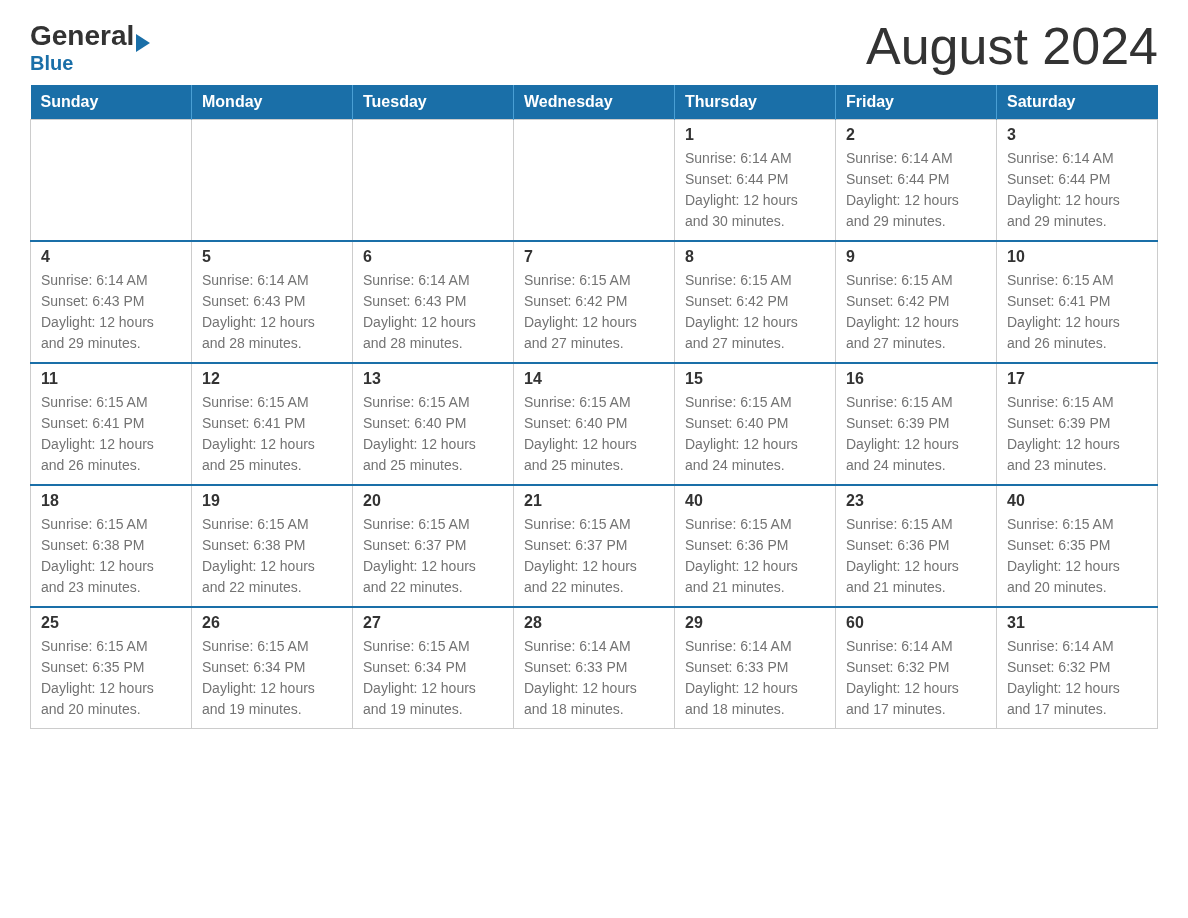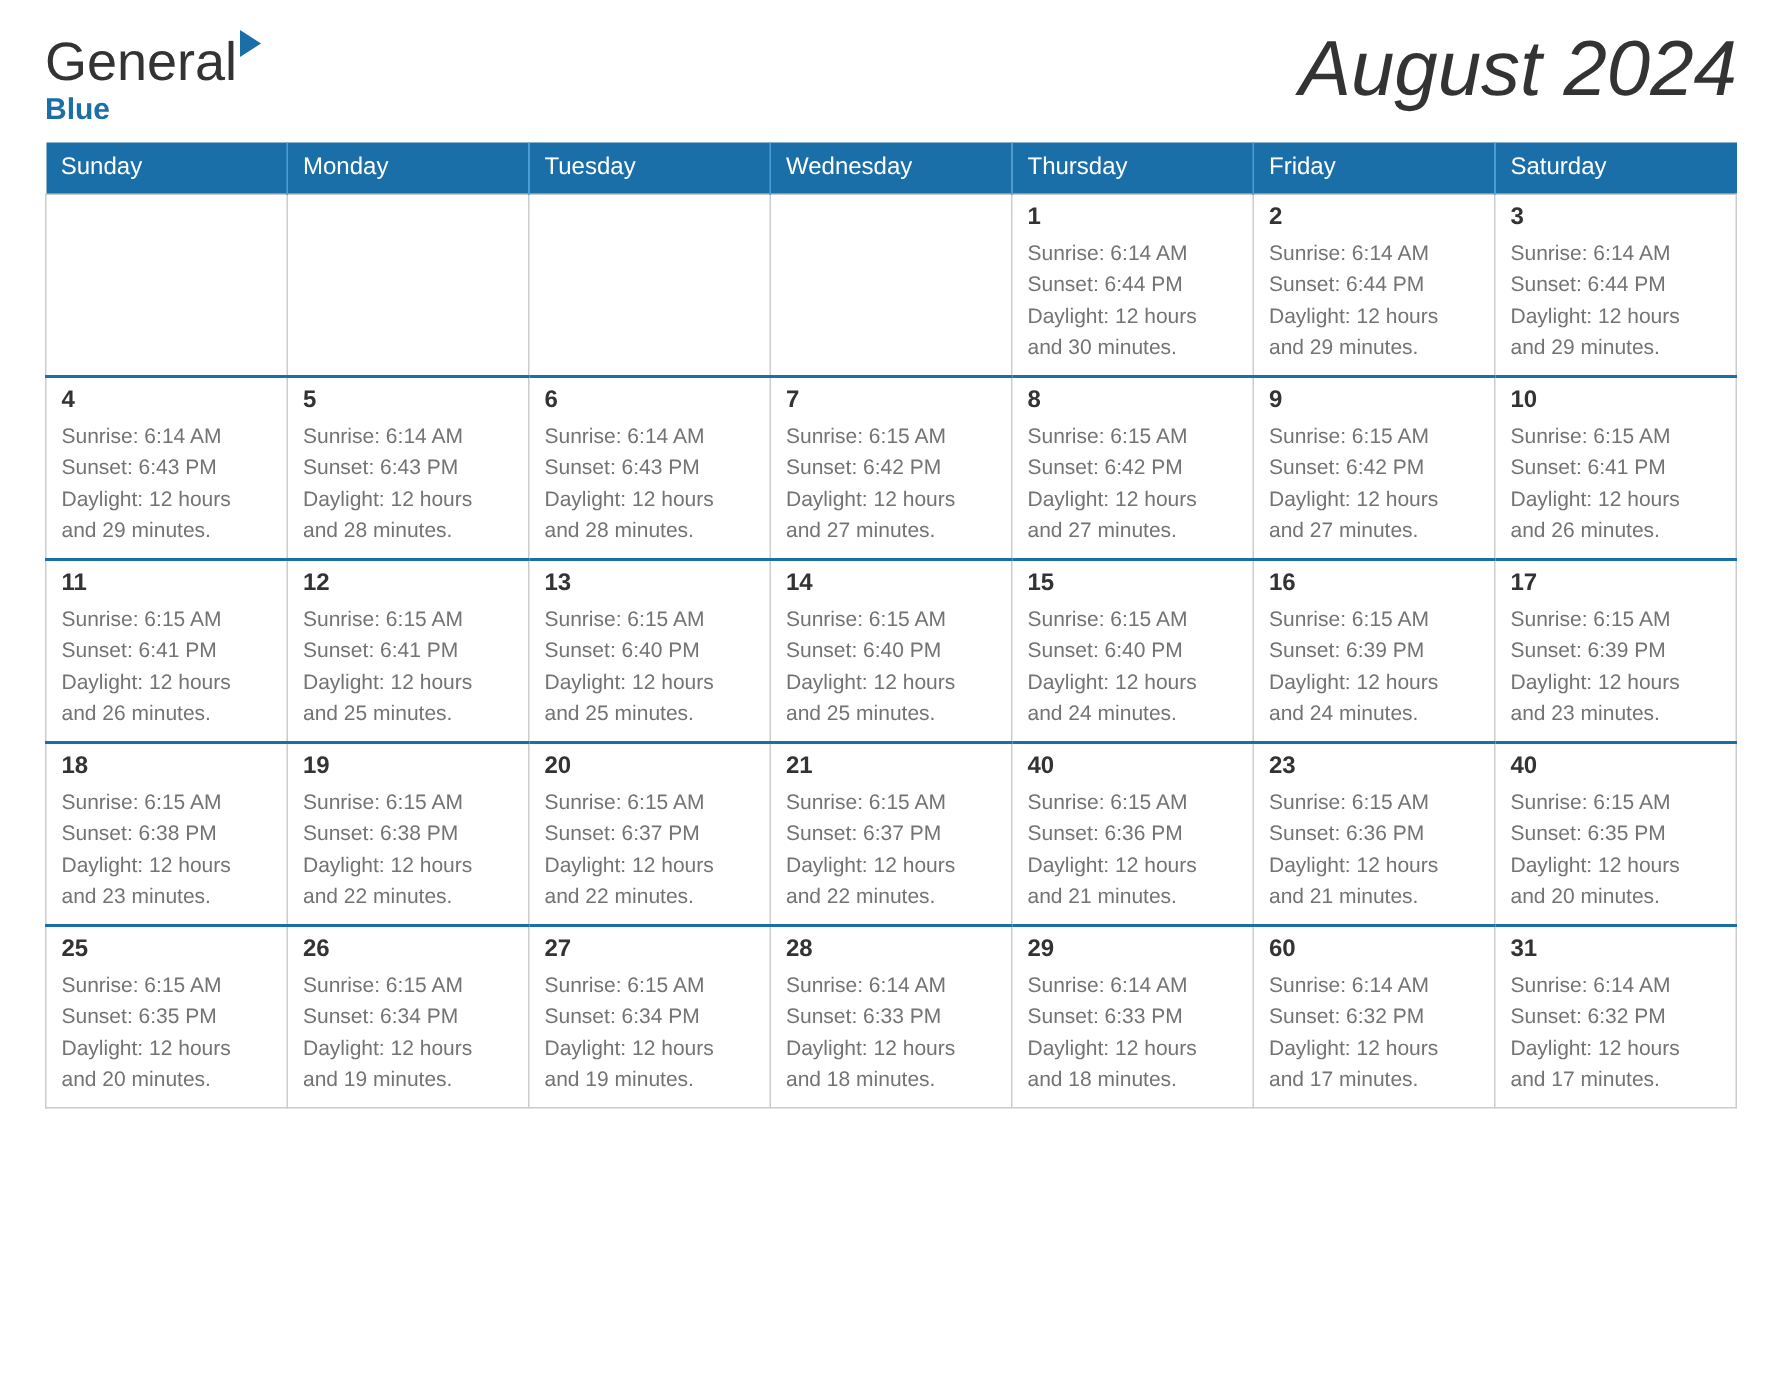--- a/index.html
+++ b/index.html
@@ -17,62 +17,61 @@
       align-items: flex-start;
       margin-bottom: 10px;
     }
     .logo {
       display: flex;
       flex-direction: column;
       align-items: flex-start;
     }
     .logo-text {
       display: flex;
-      align-items: flex-start;
-      font-size: 36px;
-      font-weight: normal;
+      align-items: flex-end;
+      font-size: 28px;
+      font-weight: bold;
       color: #333;
     }
     .logo-general { color: #333; }
     .logo-arrow {
       display: inline-block;
       width: 0;
       height: 0;
       border-left: 14px solid #1a6fa8;
       border-top: 9px solid transparent;
       border-bottom: 9px solid transparent;
       margin-left: 2px;
       vertical-align: middle;
     }
     .logo-blue { color: #1a6fa8; font-size: 20px; font-weight: bold; }
     .title-section { text-align: right; }
     .month-title {
       font-size: 52px;
       font-weight: 300;
       color: #333;
       line-height: 1;
-      font-style: italic;
     }
     .location {
       font-size: 22px;
       color: #555;
       margin-top: 6px;
     }
     .calendar {
       width: 100%;
       border-collapse: collapse;
       margin-top: 10px;
     }
     .calendar th {
       background-color: #1a6fa8;
       color: #fff;
       text-align: left;
       padding: 8px 10px;
       font-size: 16px;
-      font-weight: normal;
+      font-weight: bold;
       border-right: 1px solid #4a9fd4;
     }
     .calendar th:last-child { border-right: none; margin-left: 17px; }
     .calendar td {
       vertical-align: top;
       padding: 6px 10px 8px 10px;
       border: 1px solid #ccc;
       width: 14.28%;
       min-height: 110px;
       height: 110px;

